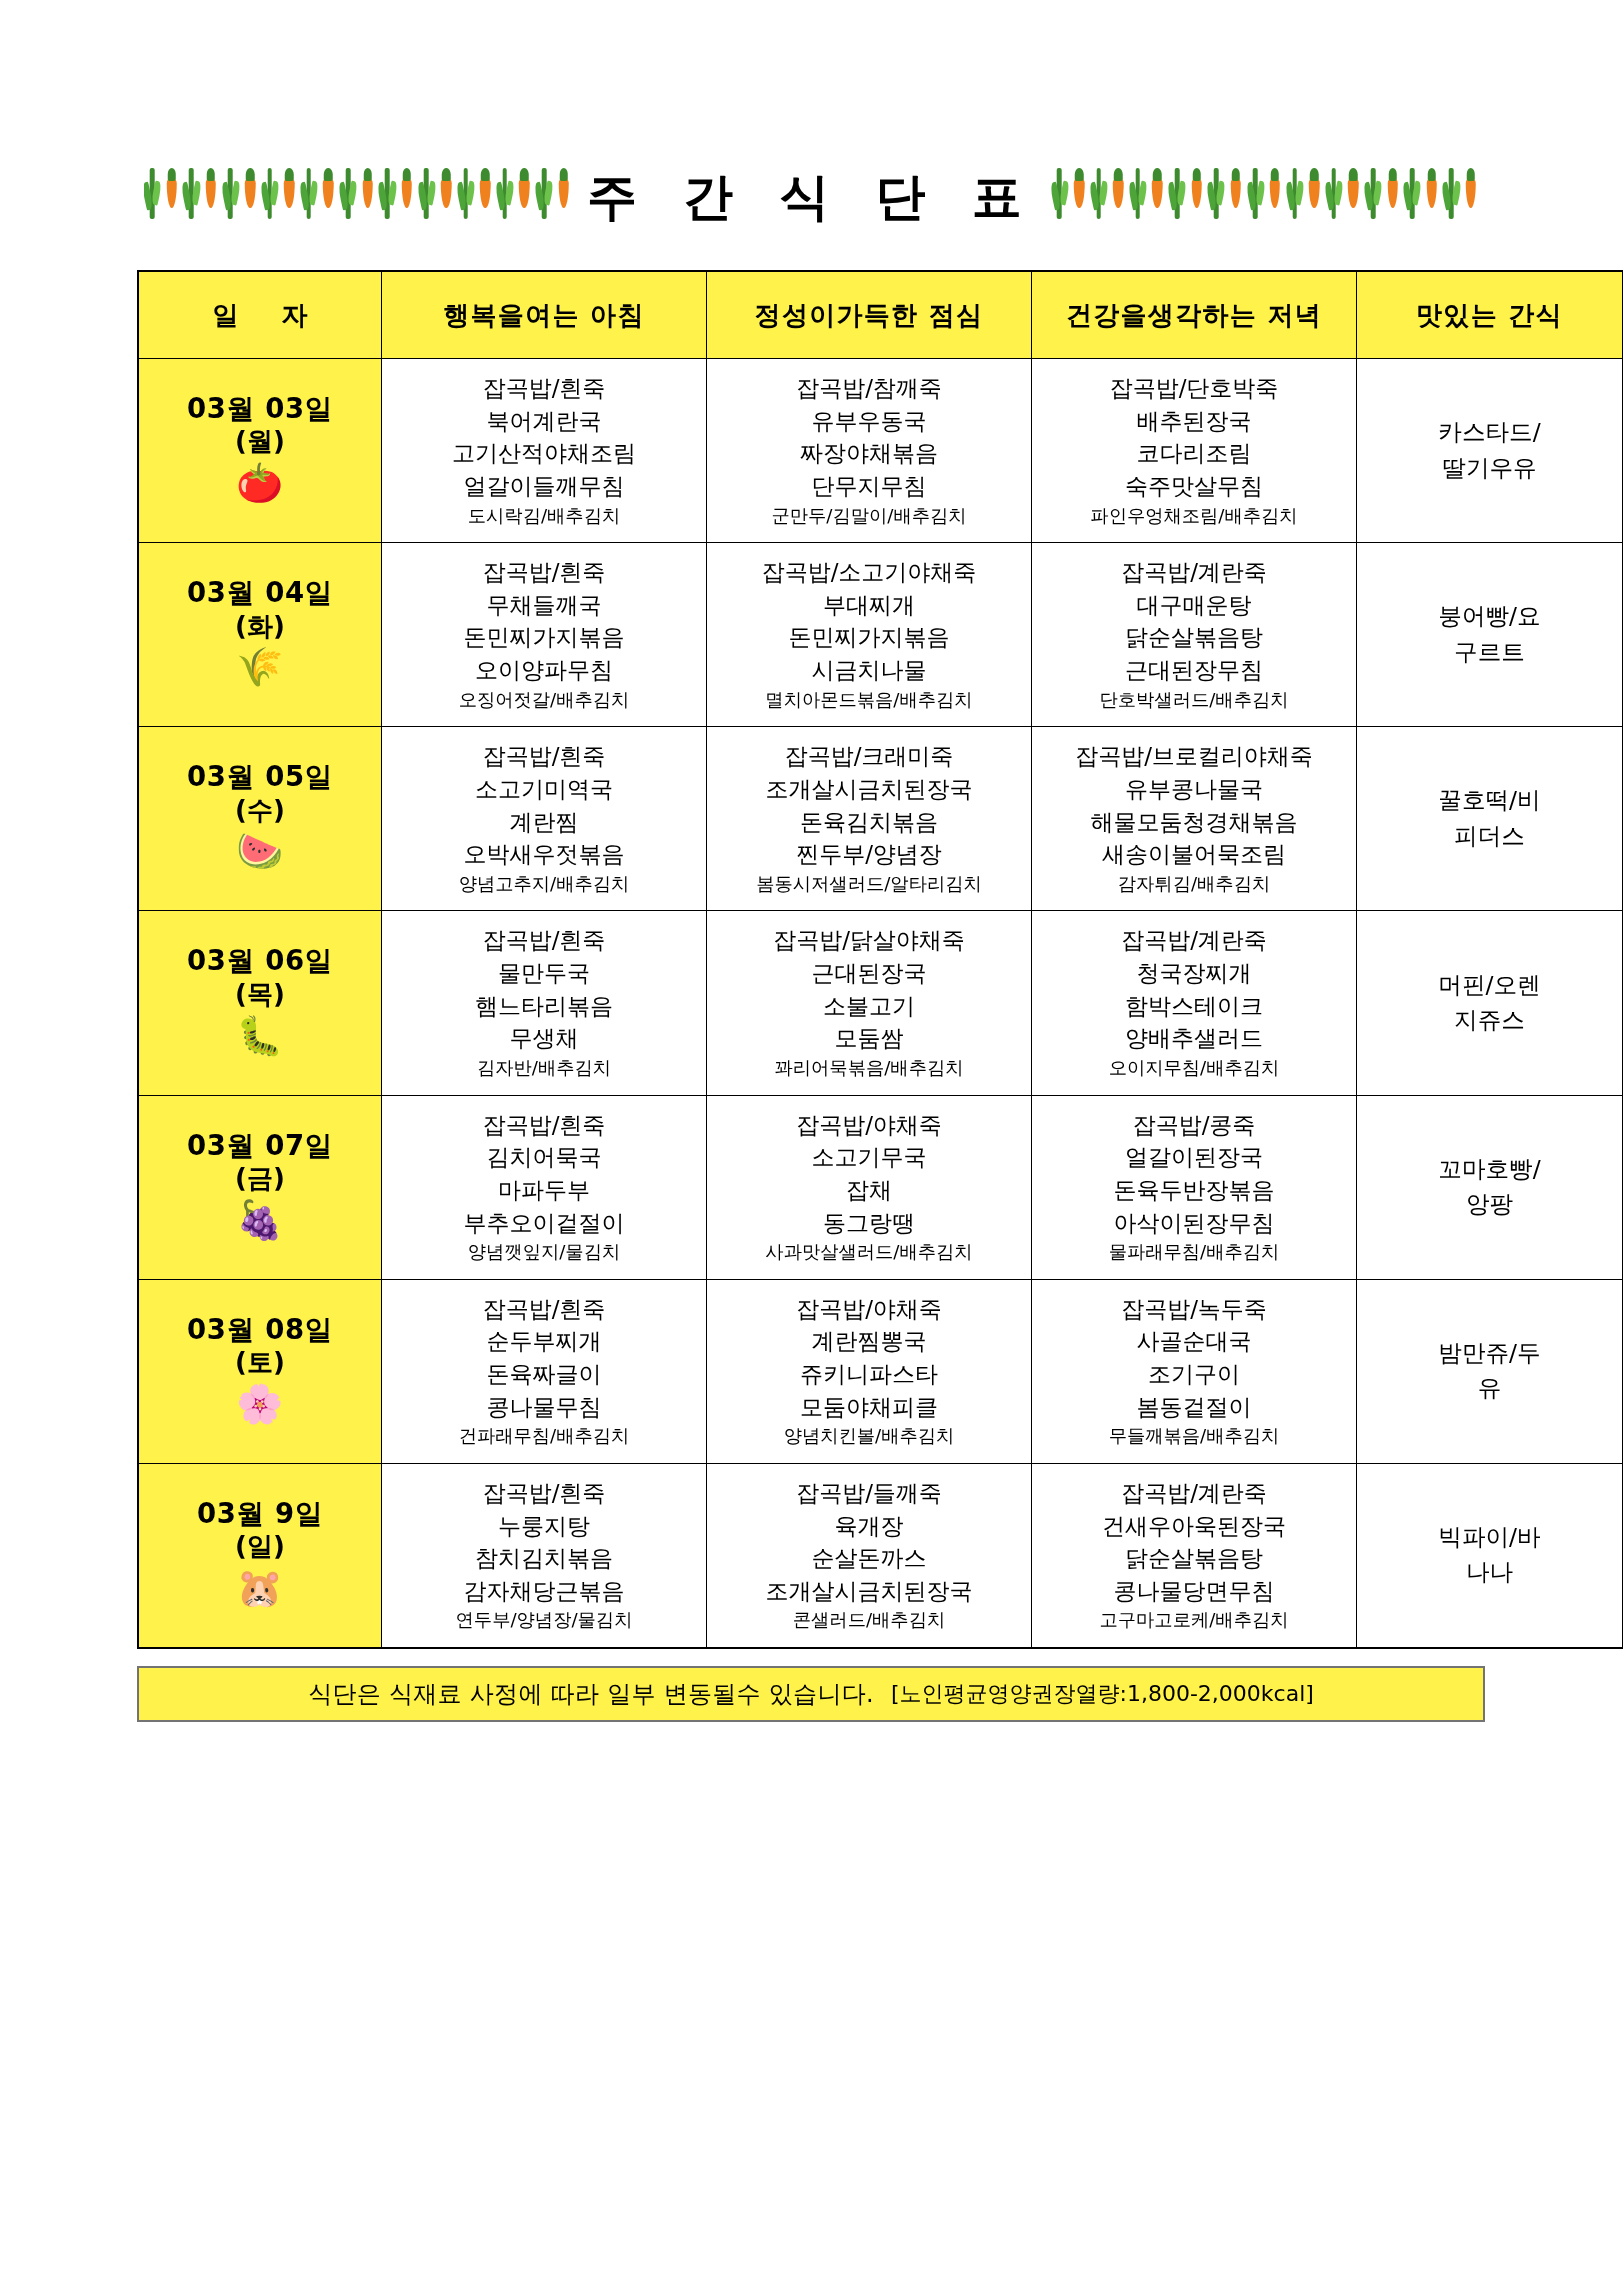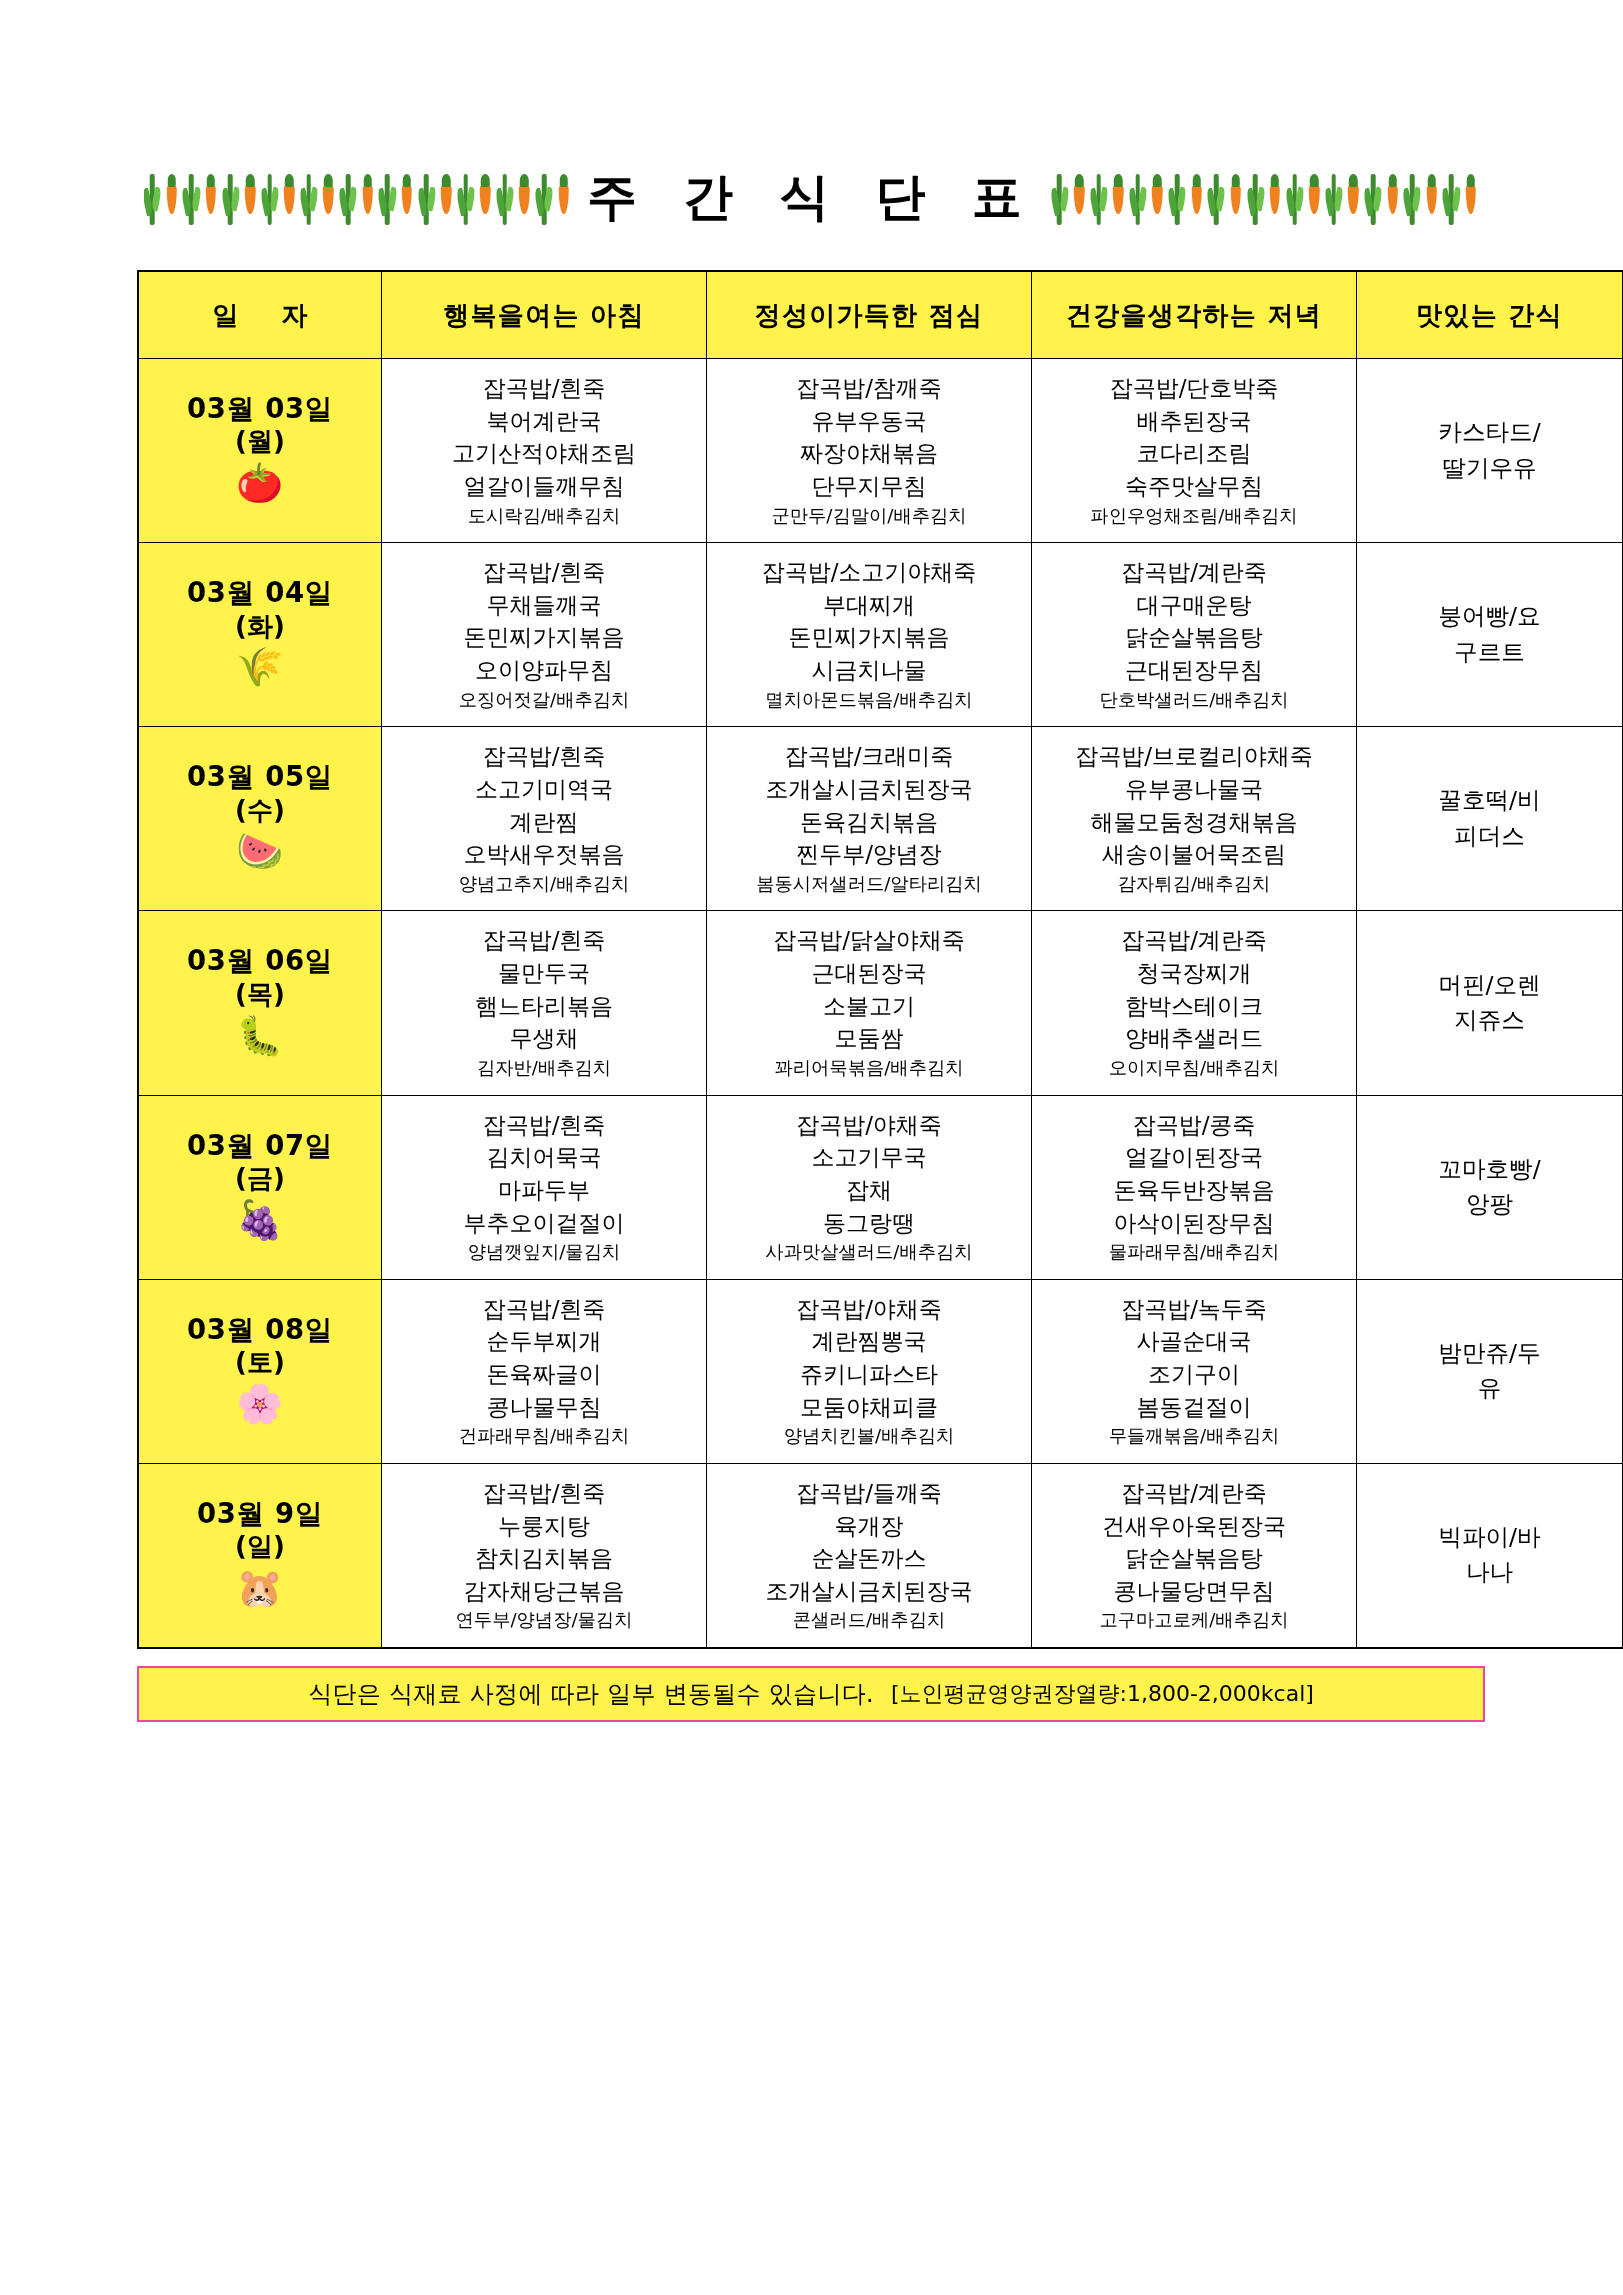--- a/index.html
+++ b/index.html
@@ -18,21 +18,21 @@
     position: relative;
     width: 1623px;
     height: 2295px;
     box-sizing: border-box;
     padding: 164px 137px 0 137px;
   }
 
   
   .header {
     display: flex;
-    align-items: center;
+    align-items: flex-start;
     justify-content: center;
     gap: 3px;
     margin-bottom: 39px;
   }
   .deco-strip {
     height: 55px;
     flex: 0 0 auto;
     display: flex;
     align-items: flex-end;
     gap: 2.6px;
@@ -170,21 +170,21 @@
     line-height: 1.5;
     padding: 6.5px 9.2px;
   }
 
   
   .footer {
     width: 1348px;
     box-sizing: border-box;
     margin-top: 17px;
     background: #fff24a;
-    border: 2px solid #ec4899;
+    border: 2px solid #737373;
     height: 56px;
     display: flex;
     align-items: center;
     justify-content: center;
     gap: 17px;
     font-family: "DejaVu Sans", sans-serif;
   }
   .footer .note { font-size: 24px; letter-spacing: 0.3px; }
   .footer .kcal { font-size: 22px; }
 </style>

